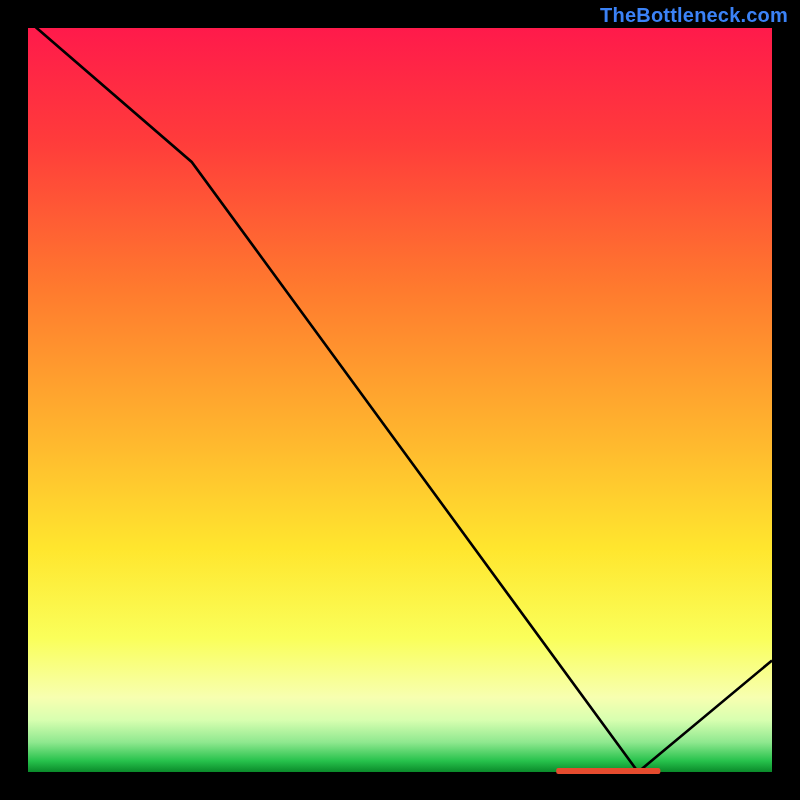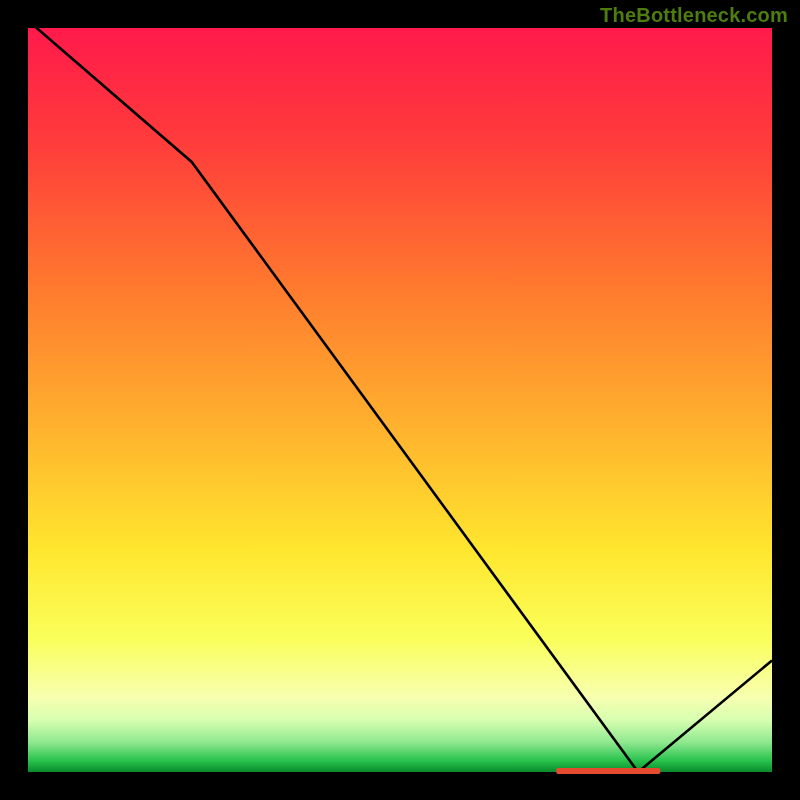--- a/index.html
+++ b/index.html
@@ -13,21 +13,21 @@
   }
   .container {
     position: relative;
     width: 800px;
     height: 800px;
   }
   .attribution {
     position: absolute;
     top: 4px;
     right: 12px;
-    color: #4d7c0f;
+    color: #3b82f6;
     font-size: 20px;
     font-weight: bold;
     letter-spacing: 0.2px;
   }
   svg {
     display: block;
   }
 </style>
 </head>
 <body>

